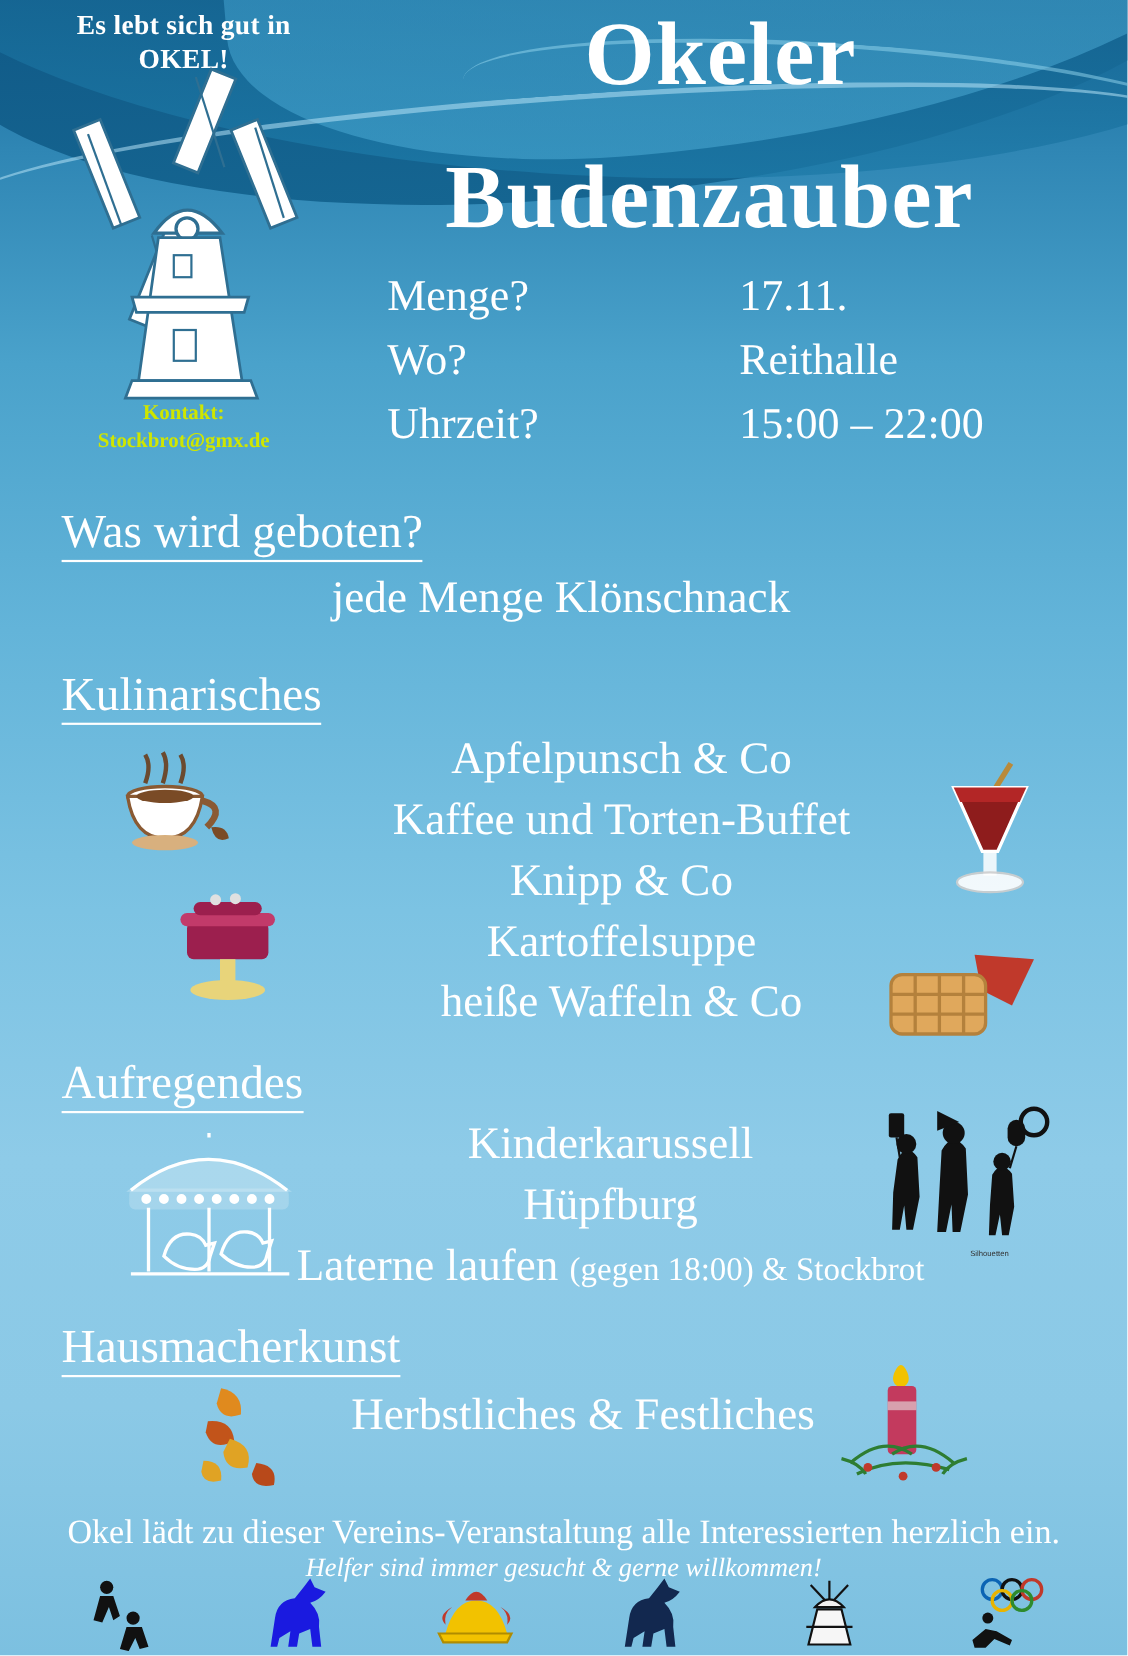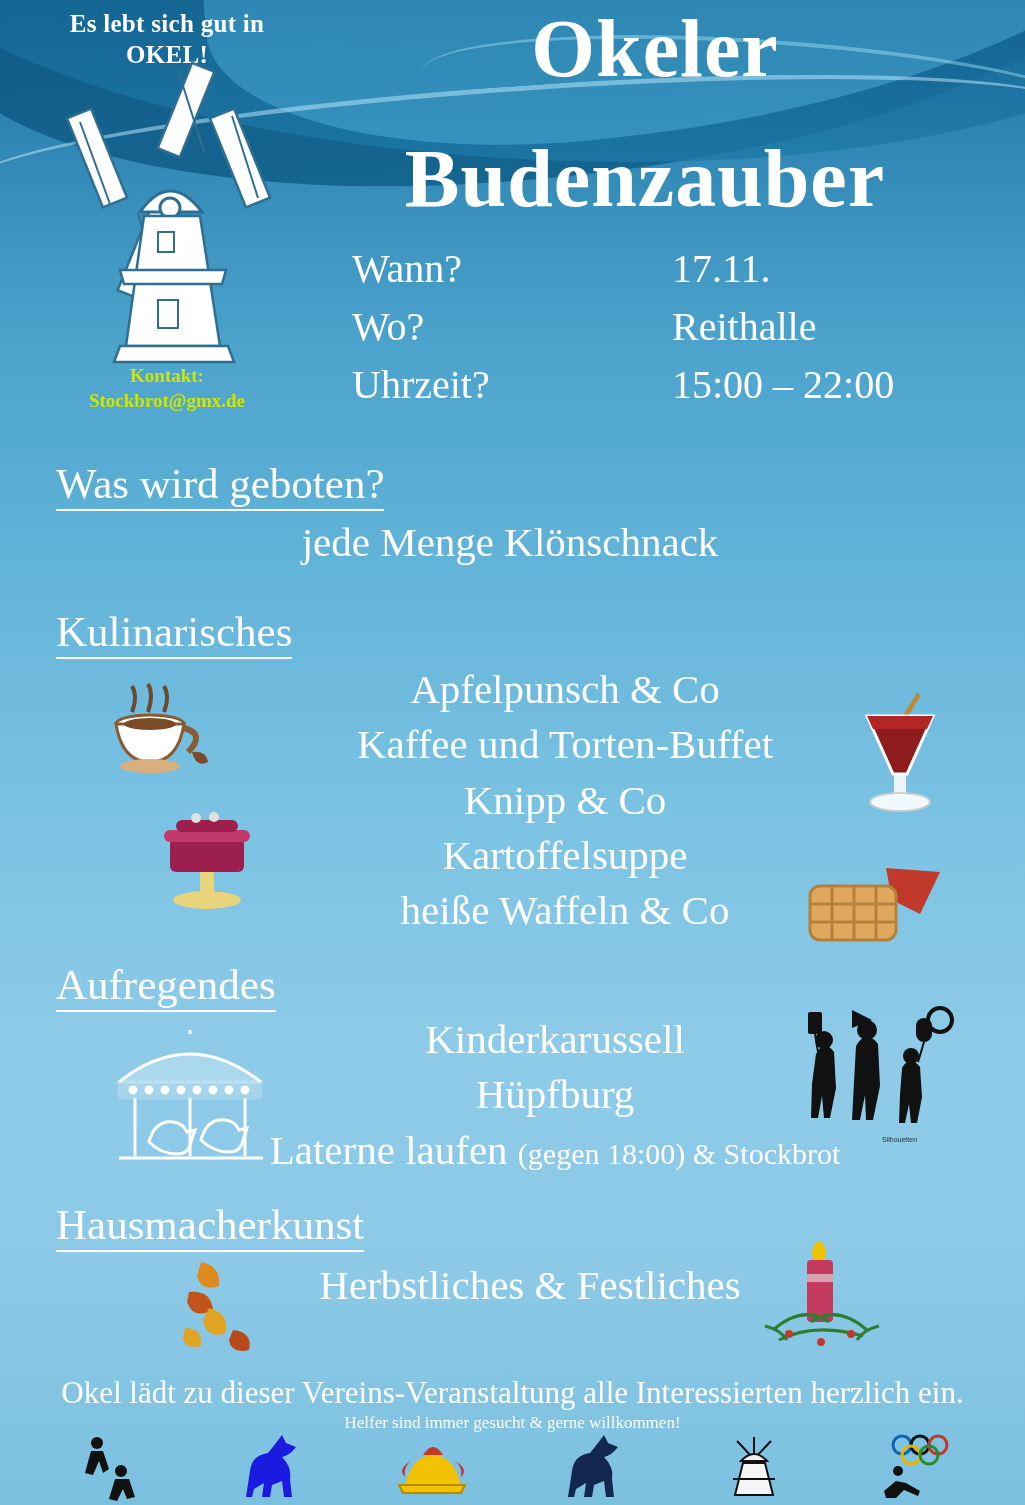--- a/index.html
+++ b/index.html
@@ -184,21 +184,22 @@
     color: #ffffff;
     font-size: 31px;
   }
   .foot2 {
     position: absolute;
     top: 1413px;
     left: 0;
     width: 1025px;
     text-align: center;
     color: #ffffff;
-    font-size: 17px;
+    font-size: 24px;
+    font-style: italic;
   }
   .foot-icons {
     position: absolute;
     bottom: 4px;
     left: 0;
     width: 1025px;
     height: 74px;
     display: flex;
     justify-content: space-around;
     align-items: flex-end;
@@ -276,21 +277,21 @@
   <div class="contact">
     <div>Kontakt:</div>
     <div>Stockbrot@gmx.de</div>
   </div>
 
   <div class="title1">Okeler</div>
   <div class="title2">Budenzauber</div>
 
   <div class="facts">
     <div class="facts-row">
-      <div class="facts-q">Wann?</div>
+      <div class="facts-q">Menge?</div>
       <div class="facts-a">17.11.</div>
     </div>
     <div class="facts-row">
       <div class="facts-q">Wo?</div>
       <div class="facts-a">Reithalle</div>
     </div>
     <div class="facts-row">
       <div class="facts-q">Uhrzeit?</div>
       <div class="facts-a">15:00 – 22:00</div>
     </div>

